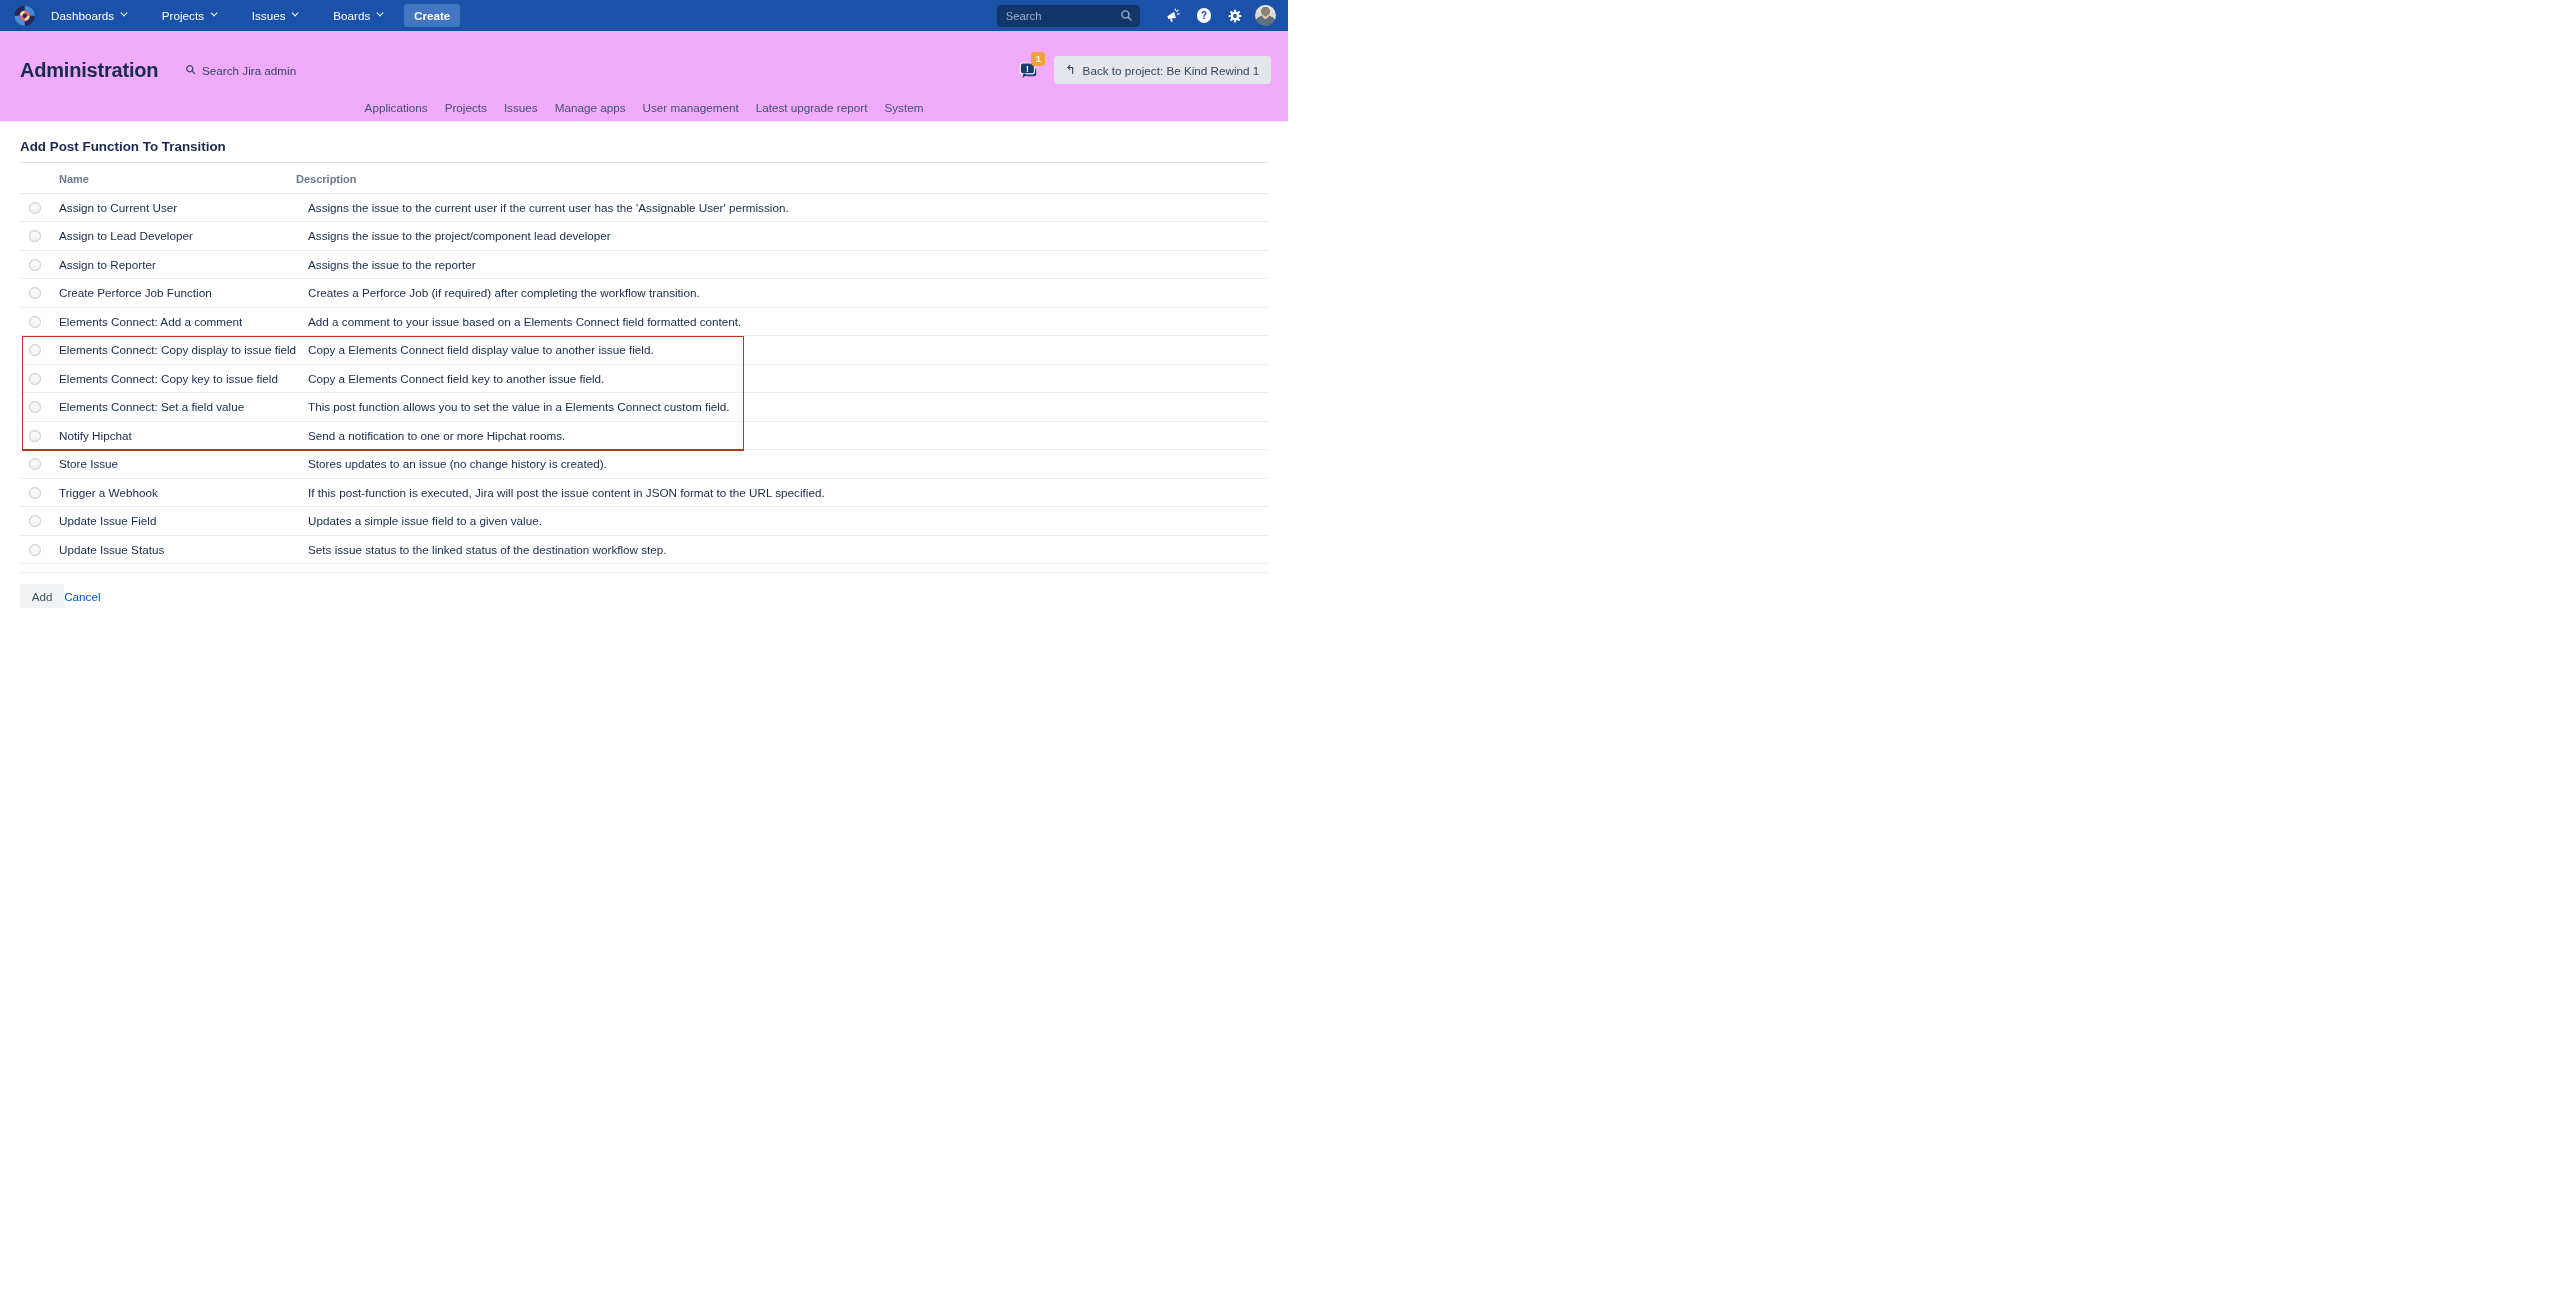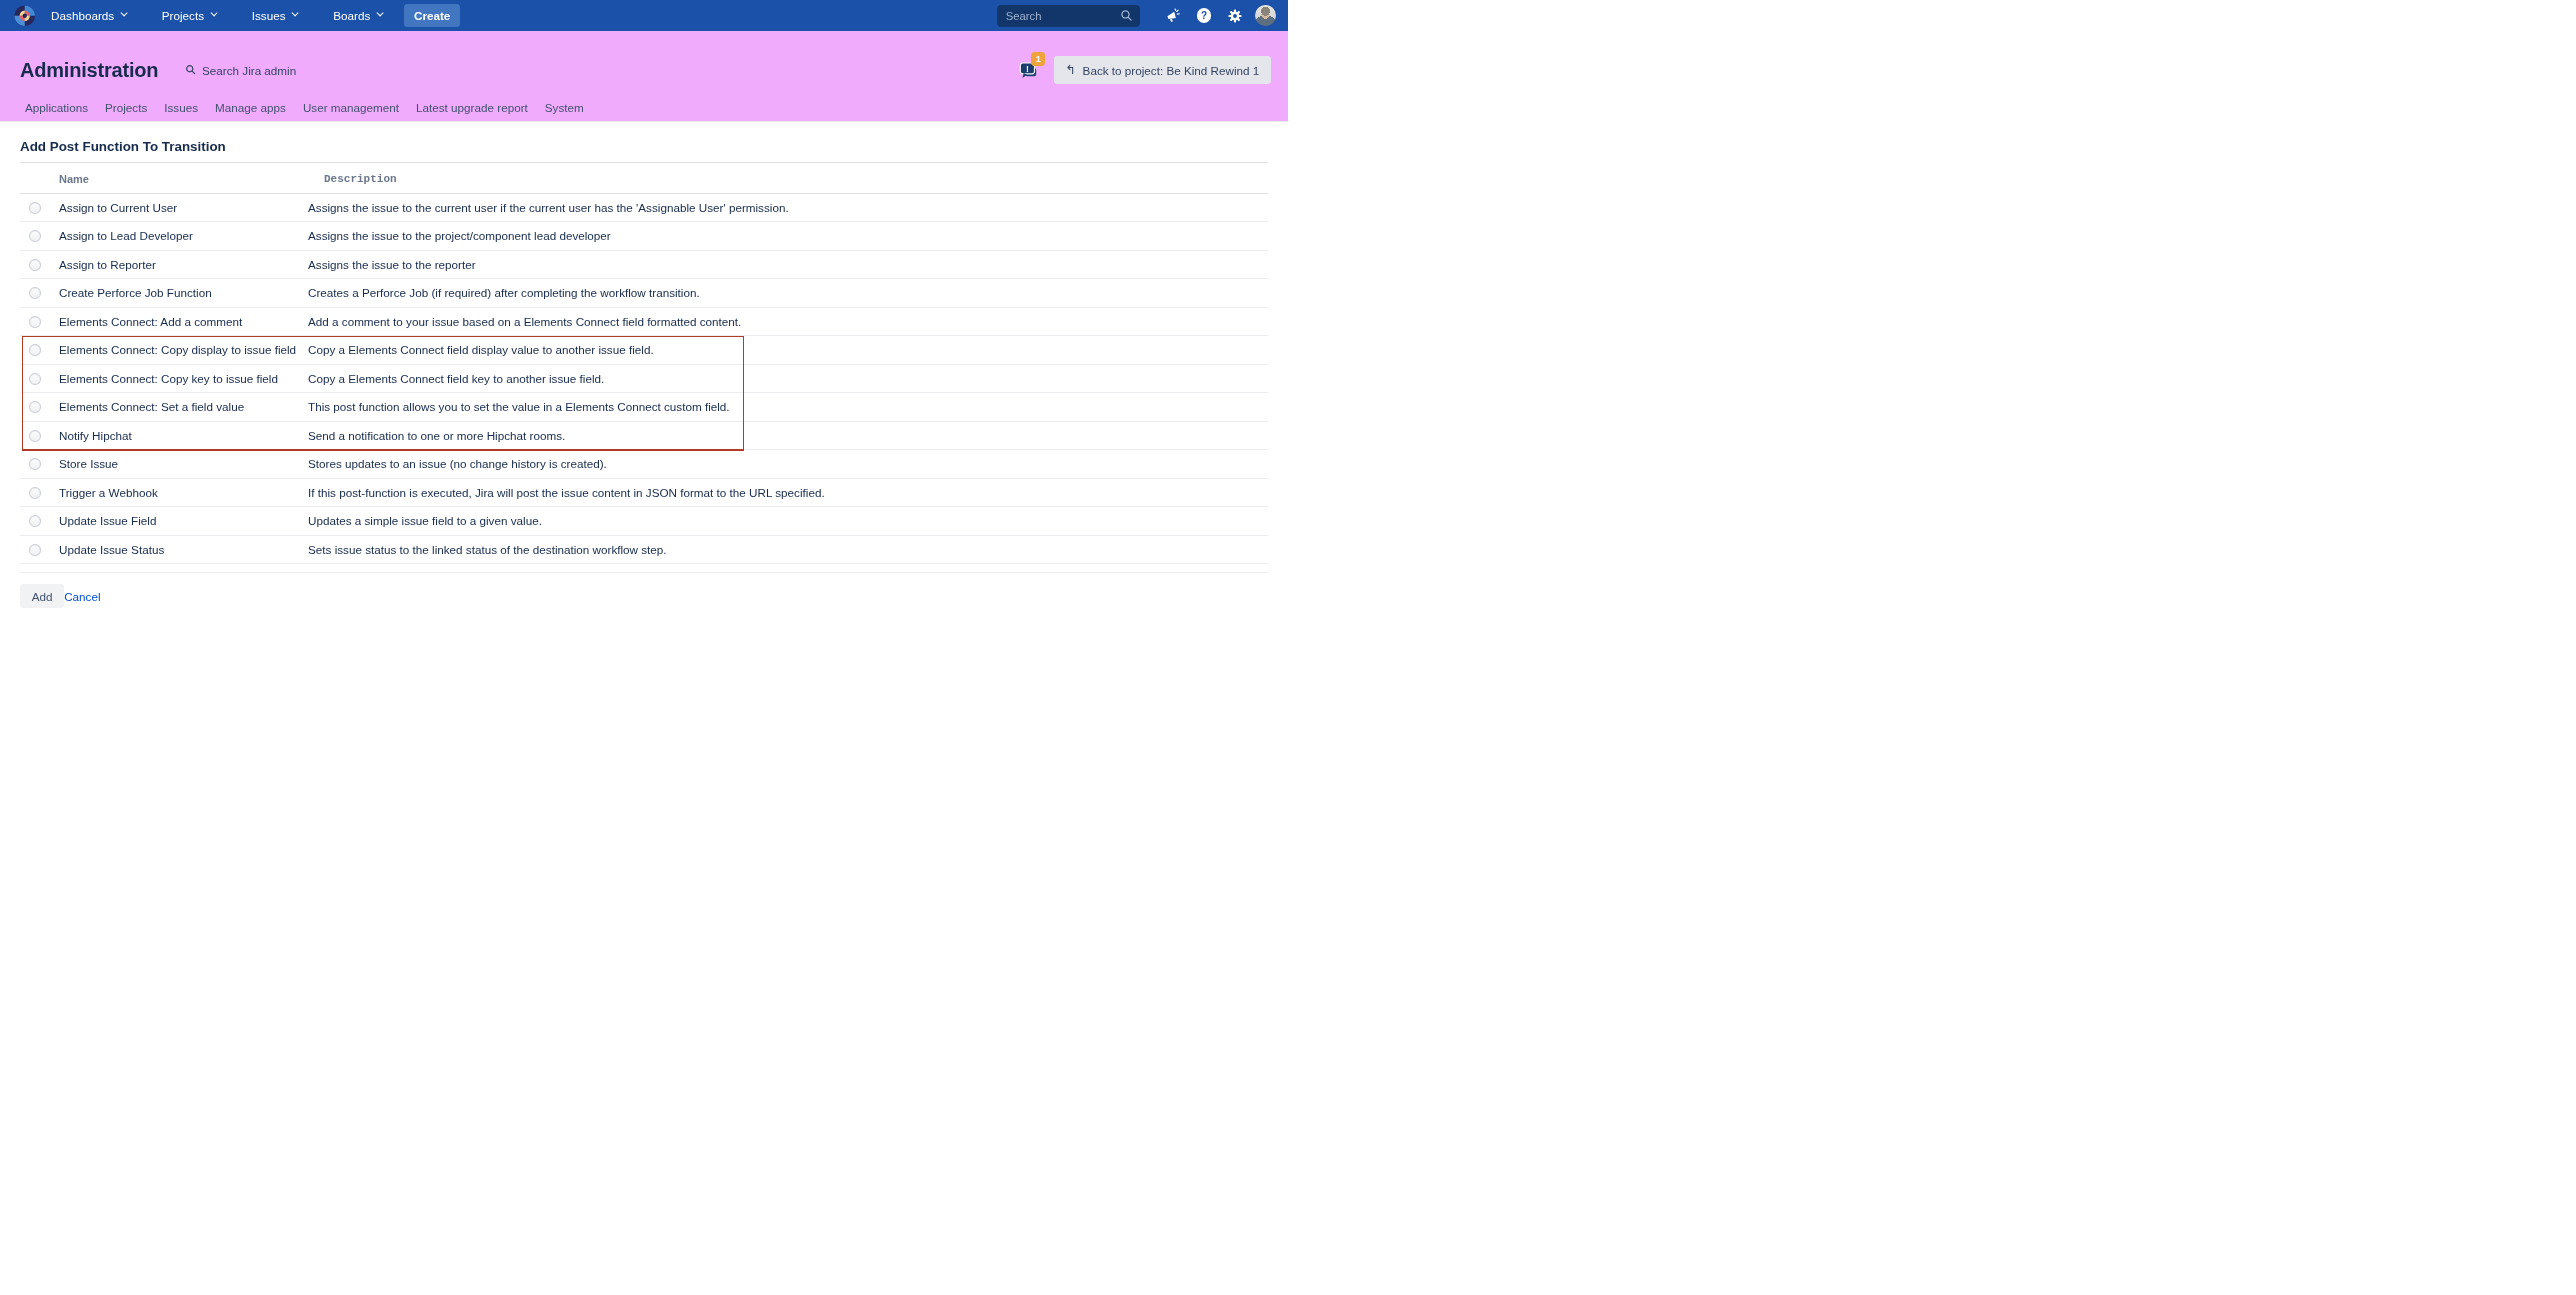--- a/index.html
+++ b/index.html
@@ -31,30 +31,30 @@
   
   .admin-band { height:91px; background:#f0abfc; border-bottom:1.7px solid #e7e9ee; padding-top:17px; }
   .band-row1 { display:flex; align-items:center; height:44px; padding:0 17px 0 20px; }
   .admin-title { font-size:20px; font-weight:600; color:#172b4d; letter-spacing:-0.2px; }
   .admin-search { display:flex; align-items:center; margin-left:27px; color:#344563; font-size:11.7px; cursor:pointer; gap:5px; }
   .band-spacer { flex:1; }
   .feedback { position:relative; width:25px; height:25px; margin-right:11.7px; cursor:pointer; }
   .fb-badge { position:absolute; top:-5.9px; right:-3.4px; min-width:14.3px; height:14.3px; background:#f0a33b; border-radius:3.4px; color:#fff; font-size:9.2px; font-weight:700; display:flex; align-items:center; justify-content:center; padding:0 3.4px; }
   .back-btn { display:flex; align-items:center; gap:6.7px; background:#e4e6eb; border:none; border-radius:3.4px; height:28.5px; padding:0 11.7px; font-size:11.7px; color:#344563; cursor:pointer; font-family:inherit; }
   .back-arrow { font-size:12.6px; line-height:1; color:#344563; }
-  .admin-tabs { display:flex; align-items:center; gap:17px; height:30px; padding:0 25px; }
+  .admin-tabs { display:flex; align-items:center; gap:17px; height:30px; padding:0 25px;justify-content:center; }
   .admin-tab { font-size:11.7px; color:#42526e; cursor:pointer; white-space:nowrap; }
 
   
   main { padding:0 20px; }
   .page-title { font-size:13.4px; font-weight:700; color:#172b4d; padding:17px 0 7.6px 0; border-bottom:1.7px solid #dfe1e6; }
   .thead { position:relative; height:30px; }
   .thead span { position:absolute; top:10px; font-size:11px; font-weight:600; color:#6b778c; }
   .th-name { left:39px;text-align:center; }
-  .th-desc { left:304px;font-family:Liberation Mono, monospace; }
+  .th-desc { left:276px; }
   .tbody { position:relative; border-top:0.8px solid #dfe1e6; }
   .row { position:relative; height:28.5px; border-bottom:0.8px solid #ebecf0; display:flex; align-items:center; }
   .radio { position:absolute; left:9.2px; top:8.4px; width:11.7px; height:11.7px; border-radius:50%; border:0.8px solid #c6cbd3; background:linear-gradient(#fdfdfe,#eef0f2); box-shadow:inset 0 0.8px 0.8px rgba(9,30,66,.10); cursor:pointer; }
   .cell-name { position:absolute; left:39px; font-size:11.7px; color:#172b4d; white-space:nowrap; }
   .cell-desc { position:absolute; left:288px; font-size:11.7px; color:#172b4d; white-space:nowrap; }
   .hl-overlay { position:absolute; left:1.7px; width:722px; border:1.7px solid #b23b26; border-bottom-width:2.5px; pointer-events:none; }
 
   .actions-divider { margin-top:8.4px; border-top:1.7px solid #ebecf0; }
   .actions { display:flex; align-items:center; margin-top:11px; }
   .add-btn { background:#f1f2f4; color:#42526e; border:none; border-radius:2.9px; height:24px; padding:0 11.7px; font-size:11.7px; cursor:pointer; font-family:inherit; }

